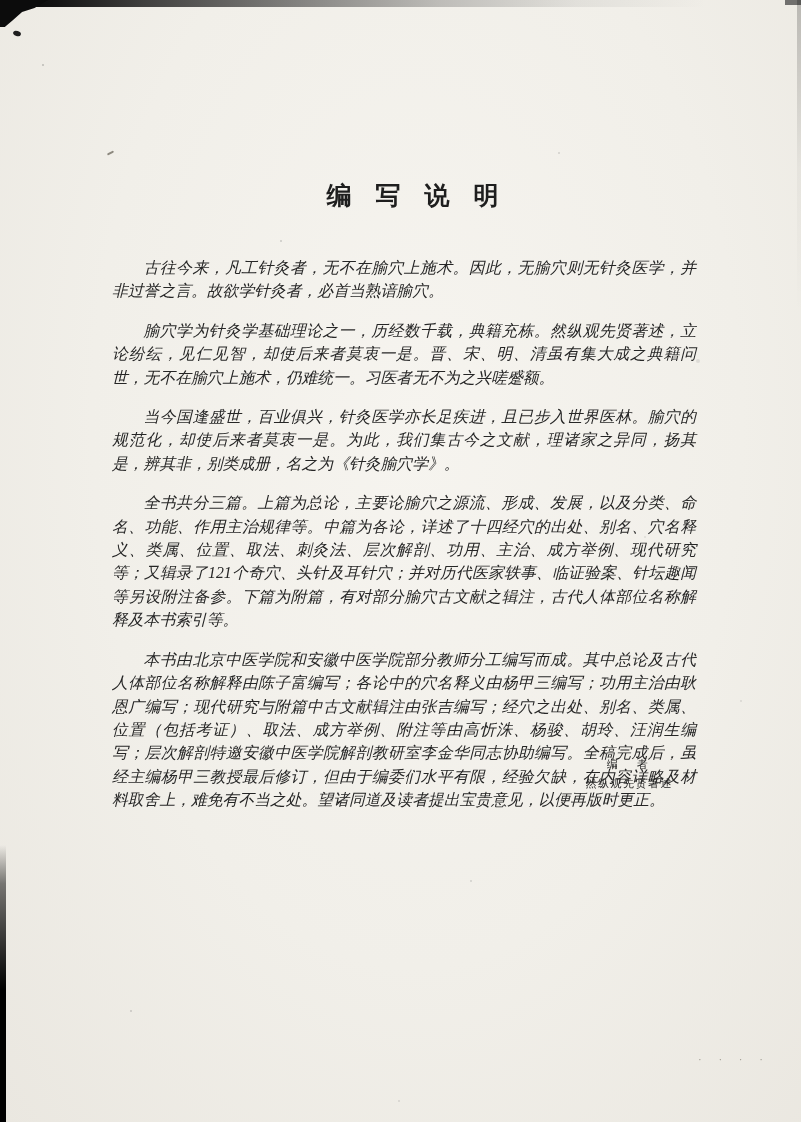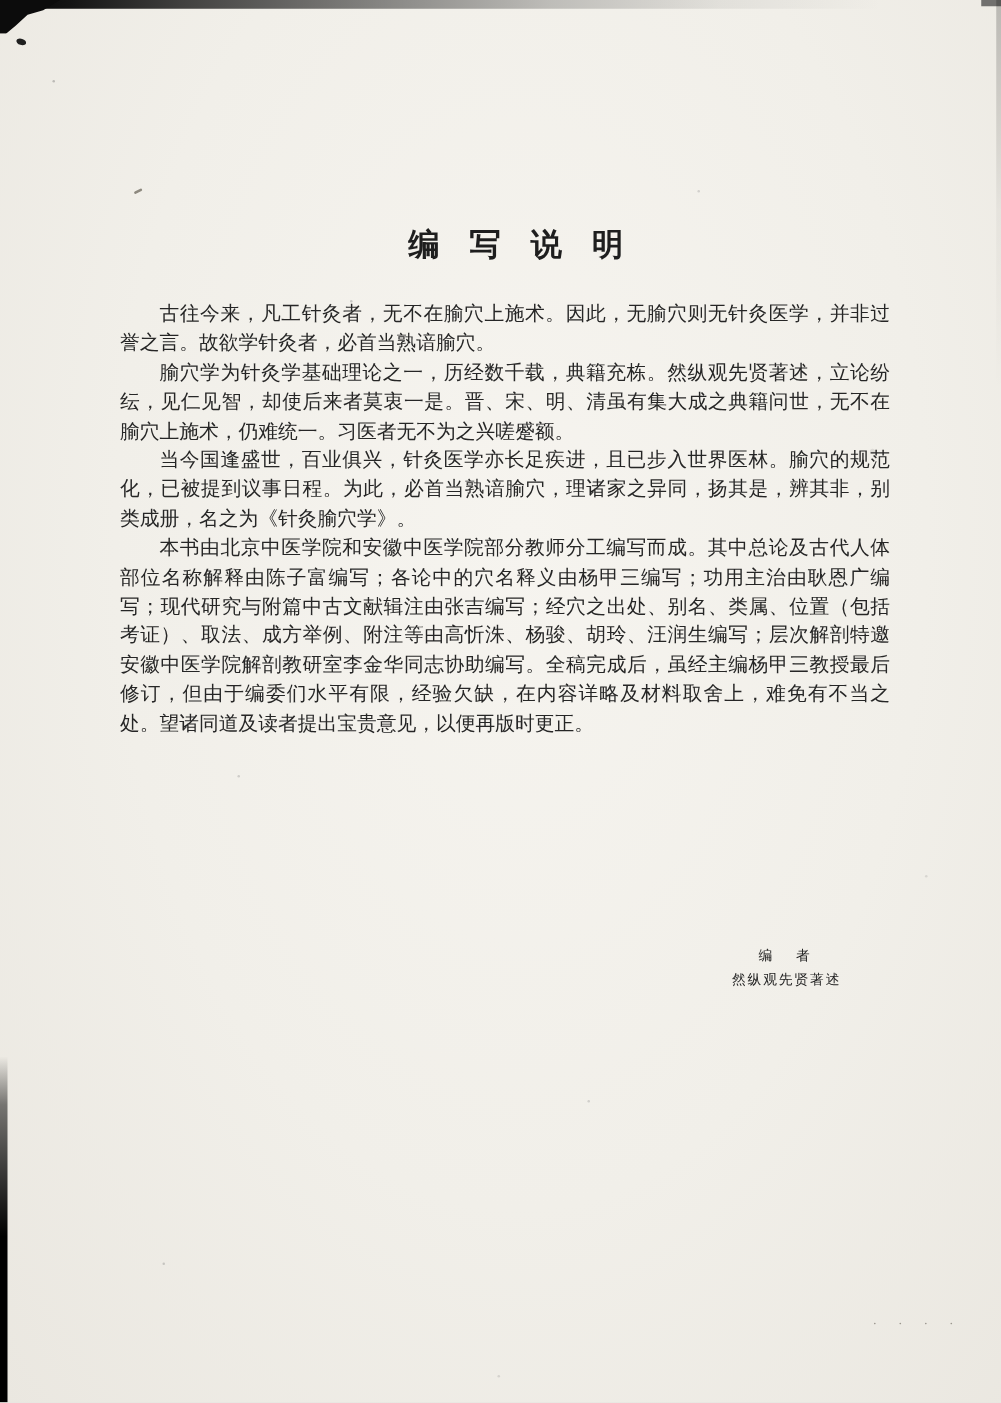--- a/index.html
+++ b/index.html
@@ -66,21 +66,21 @@
   .title {
     position:absolute; top:179px; left:0; width:100%;
     margin:0; text-align:center; padding-left:24px;
     font-size:25px; font-weight:bold; letter-spacing:24px; color:#1e1e1e;
   }
   .body-text {
     position:absolute; left:96px; top:240px; width:616px;
     font-size:15.8px; line-height:23.4px; text-align:justify;
     color:#262626;
   }
-  .body-text p { margin:0; text-indent:2em; }
+  .body-text p { margin:16px; text-indent:2em;font-style:italic; }
   .signature-block {
     position:absolute; top:757px; right:128px; text-align:center;
     font-size:11px; color:#222;
   }
   .signature-block .sig { letter-spacing:4px; margin-bottom:4px; }
   .signature-block .date { letter-spacing:1.5px; }
 </style>
 </head>
 <body>
 
@@ -94,21 +94,22 @@
   <div class="left-edge"></div>
   <div class="right-edge"></div>
   <div class="noise"></div>
   <div class="dots">· · ·  ·</div>
 
   <h1 class="title">编写说明</h1>
 
   <div class="body-text">
     <p>古往今来，凡工针灸者，无不在腧穴上施术。因此，无腧穴则无针灸医学，并非过誉之言。故欲学针灸者，必首当熟谙腧穴。</p>
     <p>腧穴学为针灸学基础理论之一，历经数千载，典籍充栋。然纵观先贤著述，立论纷纭，见仁见智，却使后来者莫衷一是。晋、宋、明、清虽有集大成之典籍问世，无不在腧穴上施术，仍难统一。习医者无不为之兴嗟蹙额。</p>
-    <p>当今国逢盛世，百业俱兴，针灸医学亦长足疾进，且已步入世界医林。腧穴的规范化，已被提到议事日程。为此，必首当熟谙腧穴，理诸家之异同，扬其是，辨其非，别类成册，名之为《针灸腧穴学》。</p>
+    <p>当今国逢盛世，百业俱兴，针灸医学亦长足疾进，且已步入世界医林。腧穴的规范化，却使后来者莫衷一是。为此，我们集古今之文献，理诸家之异同，扬其是，辨其非，别类成册，名之为《针灸腧穴学》。</p>
+    <p>全书共分三篇。上篇为总论，主要论腧穴之源流、形成、发展，以及分类、命名、功能、作用主治规律等。中篇为各论，详述了十四经穴的出处、别名、穴名释义、类属、位置、取法、刺灸法、层次解剖、功用、主治、成方举例、现代研究等；又辑录了121个奇穴、头针及耳针穴；并对历代医家轶事、临证验案、针坛趣闻等另设附注备参。下篇为附篇，有对部分腧穴古文献之辑注，古代人体部位名称解释及本书索引等。</p>
     <p>本书由北京中医学院和安徽中医学院部分教师分工编写而成。其中总论及古代人体部位名称解释由陈子富编写；各论中的穴名释义由杨甲三编写；功用主治由耿恩广编写；现代研究与附篇中古文献辑注由张吉编写；经穴之出处、别名、类属、位置（包括考证）、取法、成方举例、附注等由高忻洙、杨骏、胡玲、汪润生编写；层次解剖特邀安徽中医学院解剖教研室李金华同志协助编写。全稿完成后，虽经主编杨甲三教授最后修订，但由于编委们水平有限，经验欠缺，在内容详略及材料取舍上，难免有不当之处。望诸同道及读者提出宝贵意见，以便再版时更正。</p>
   </div>
 
   <div class="signature-block">
     <div class="sig">编　者</div>
     <div class="date">然纵观先贤著述</div>
   </div>
 
 </div>
 

